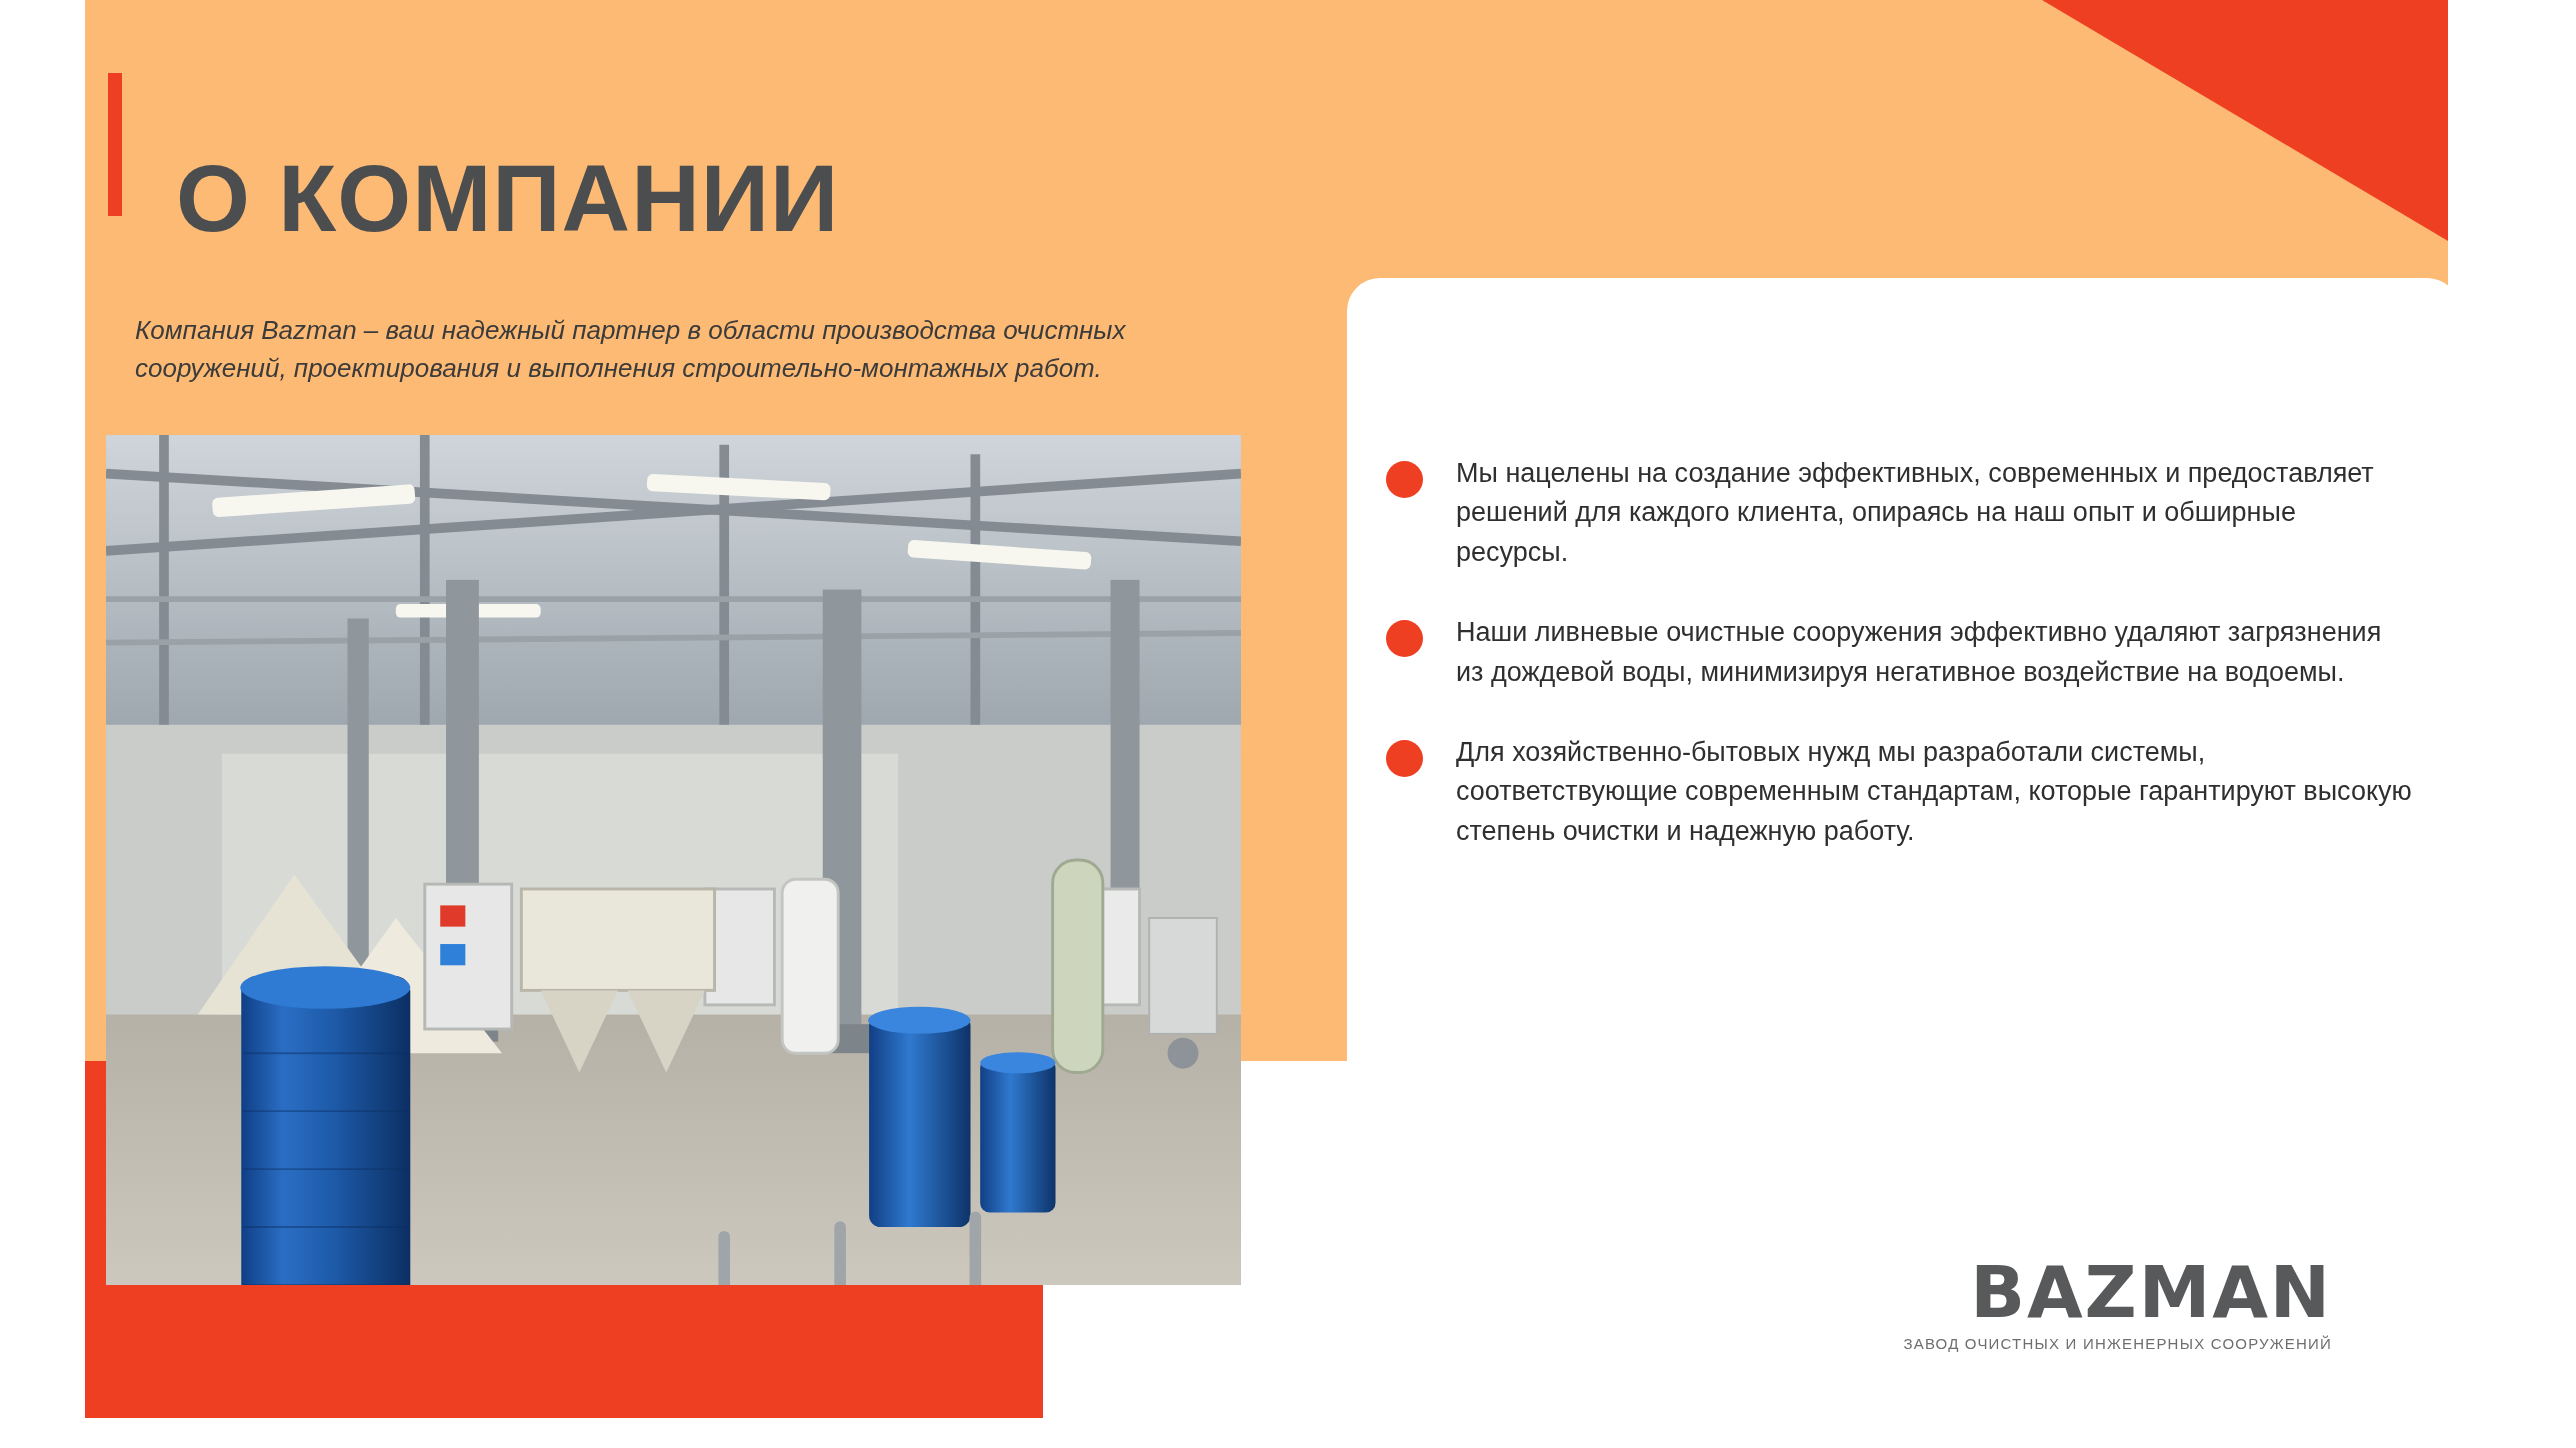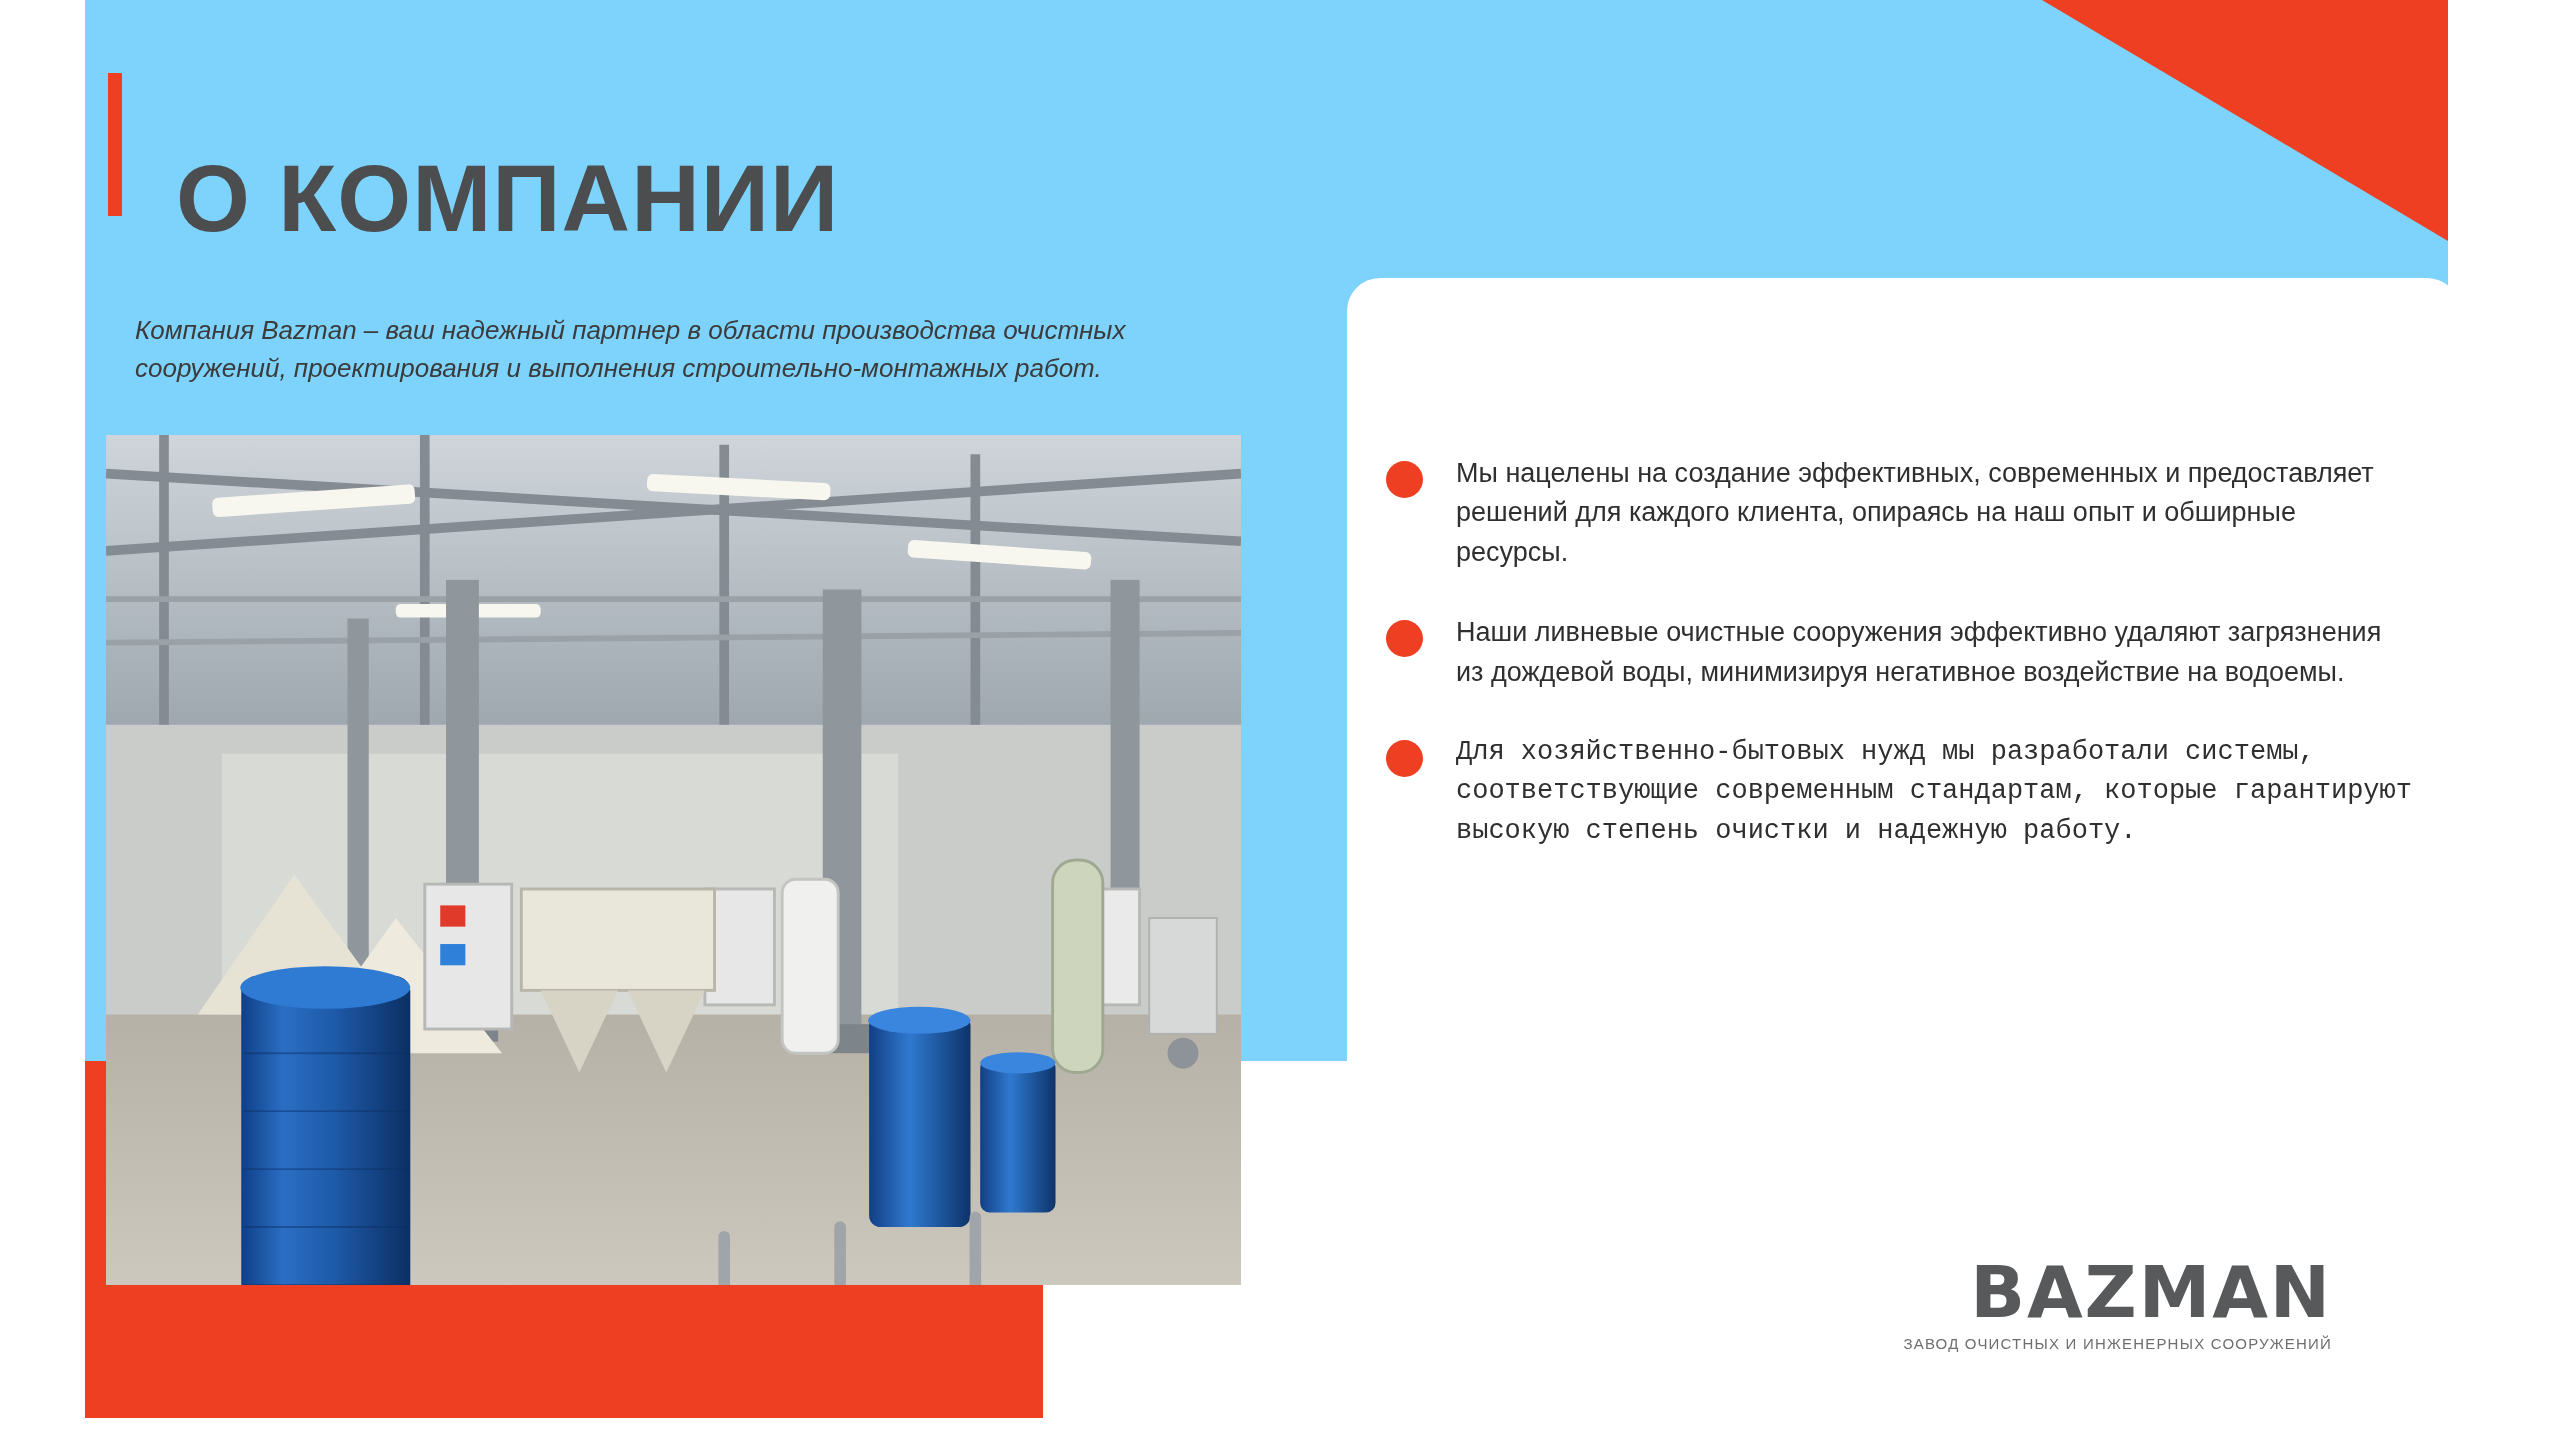--- a/index.html
+++ b/index.html
@@ -11,21 +11,21 @@
     width: 2576px;
     height: 1449px;
     overflow: hidden;
     font-family: "Liberation Sans", sans-serif;
   }
 
   .slide {
     position: relative;
     width: 2448px;
     height: 1449px;
-    background: #7dd3fc;
+    background: #fdba74;
     overflow: hidden;
   }
 
   
   .left-white-strip {
     position: absolute;
     left: 0; top: 0;
     width: 85px; height: 1449px;
     background: #ffffff;
     z-index: 2;
@@ -116,21 +116,21 @@
     position: absolute;
     left: 1386px; top: 454px;
     width: 1043px;
     z-index: 6;
   }
   .bullet {
     display: flex;
     align-items: flex-start;
     margin-bottom: 41px;
   }
-  .bullet:last-child { margin-bottom: 0; font-family: Liberation Mono, monospace; }
+  .bullet:last-child { margin-bottom: 0; }
   .dot {
     flex: 0 0 auto;
     width: 37px; height: 37px;
     border-radius: 50%;
     background: #ef3f23;
     margin-top: 6.8px;
     margin-right: 33px;
   }
   .bullet-text {
     font-size: 27px;

